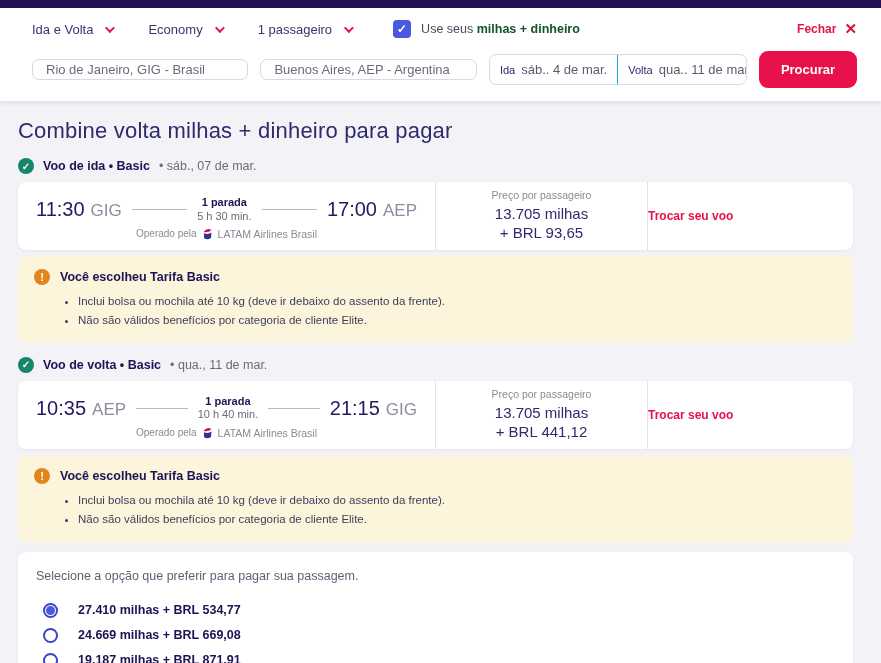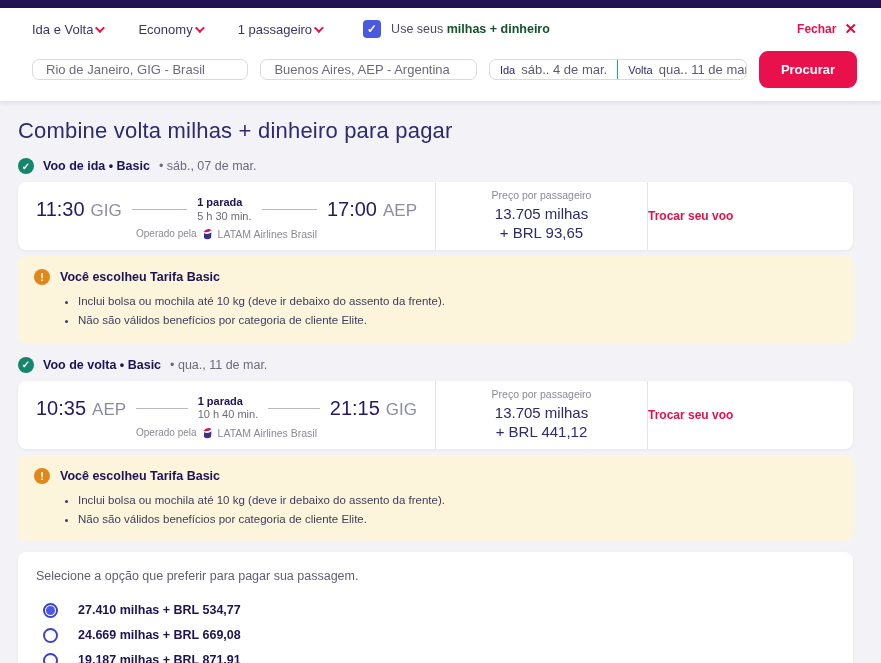--- a/index.html
+++ b/index.html
@@ -6,38 +6,38 @@
   html,body { width:881px; height:663px; overflow:hidden;
     font-family:"Liberation Sans", sans-serif; background:#f2f2f7; }
 
   
   .top-strip { height:8px; background:#241255; }
 
   
   .header { background:#fff; padding:11px 24px 13px 32px;
     box-shadow:0 2px 4px rgba(40,40,80,.10); position:relative; z-index:2; }
   .hrow1 { display:flex; align-items:center; height:20px; }
-  .dropdown { display:flex; align-items:center; gap:2px; margin-right:36px; cursor:pointer; }
+  .dropdown { display:flex; align-items:center; gap:12px; margin-right:36px; cursor:pointer; }
   .dropdown .lbl { font-size:13px; color:#3a356e; }
   .chev { width:7px; height:7px; border-right:2px solid #e8114b; border-bottom:2px solid #e8114b;
     transform:rotate(45deg) translateY(-2px); }
   .chk-group { display:flex; align-items:center; gap:10px; margin-left:6px; }
   .checkbox { width:18px; height:18px; border-radius:4px; background:#4a5ae0; color:#fff;
     font-size:12px; font-weight:bold; display:flex; align-items:center; justify-content:center; cursor:pointer; }
   .chk-text { font-size:12.5px; color:#4a4a5e; }
   .chk-text b { color:#14532d; }
   .close-btn { margin-left:auto; display:flex; align-items:center; gap:8px; cursor:pointer; }
   .close-btn .lbl { font-size:12px; font-weight:bold; color:#e8114b; }
   .close-btn .x { font-size:15px; font-weight:bold; color:#d6103f; }
 
   .hrow2 { display:flex; align-items:center; gap:12px; margin-top:12px; }
   .tfield { height:21px; border:1px solid #d9d9e0; border-radius:7px; background:#fff;
     font-size:13px; color:#6b6b7b; padding:0 13px; outline:none; }
   .origin { width:228px; } .dest { width:228px; }
-  .dates { height:21px; border:1px solid #d9d9e0; border-radius:7px; background:#fff;
+  .dates { height:31px; border:1px solid #d9d9e0; border-radius:7px; background:#fff;
     display:flex; align-items:center; overflow:hidden; }
   .date-cell { display:flex; align-items:center; gap:6px; padding:0 10px; height:100%; cursor:pointer; }
   .date-cell + .date-cell { border-left:1px solid #0ea5e9; }
   .date-cell .dl { font-size:11px; color:#2d2a6e; }
   .date-cell .dv { font-size:13px; color:#5c5c6e; white-space:nowrap; }
   .search-btn { margin-left:auto; width:104px; height:37px; background:#e8114b; color:#fff;
     border:none; border-radius:9px; font-size:13px; font-weight:bold;
     font-family:"Liberation Sans",sans-serif; cursor:pointer; }
 
   
@@ -52,21 +52,21 @@
 
   .flight-card { background:#fff; border-radius:8px; height:68px;
     display:grid; grid-template-columns:417px 213px 1fr; align-items:stretch;
     box-shadow:0 1px 3px rgba(40,40,80,.06); }
   .fc-itin { padding:10px 18px 6px 18px; display:flex; flex-direction:column; justify-content:center; }
   .itin-row { display:flex; align-items:center; }
   .time-block { display:flex; align-items:baseline; gap:6px; white-space:nowrap; }
   .t-time { font-size:20px; color:#241a63; }
   .t-code { font-size:17px; color:#8d8da0; }
   .leg-line { flex:1; height:1px; background:#b9b9c6; margin:0 10px; }
-  .leg-mid { text-align:left; line-height:1.25; }
+  .leg-mid { text-align:center; line-height:1.25; }
   .leg-stops { font-size:11px; font-weight:bold; color:#1c1454; }
   .leg-dur { font-size:11px; color:#6b6b7b; }
   .operated { display:flex; align-items:center; justify-content:center; gap:5px; margin-top:4px; }
   .op-txt { font-size:10px; color:#8a8a97; }
   .op-name { font-size:10.5px; color:#8a8a97; }
 
   .fc-price { border-left:1px solid #e3e3ea; border-right:1px solid #e3e3ea;
     display:flex; flex-direction:column; align-items:center; justify-content:center; line-height:1.3; }
   .p-label { font-size:10.5px; color:#8a8a97; margin-bottom:1px; }
   .p-miles, .p-cash { font-size:15px; color:#2d2a6e; }

